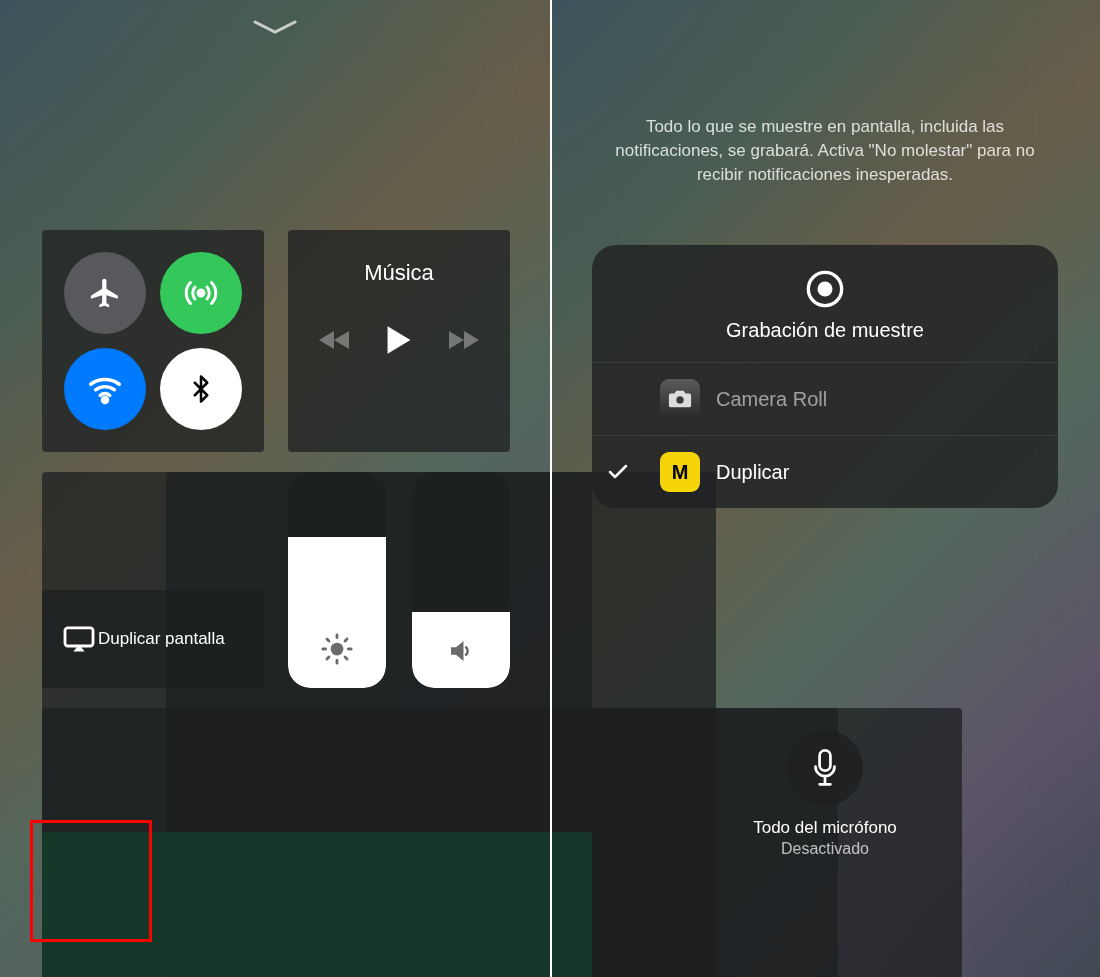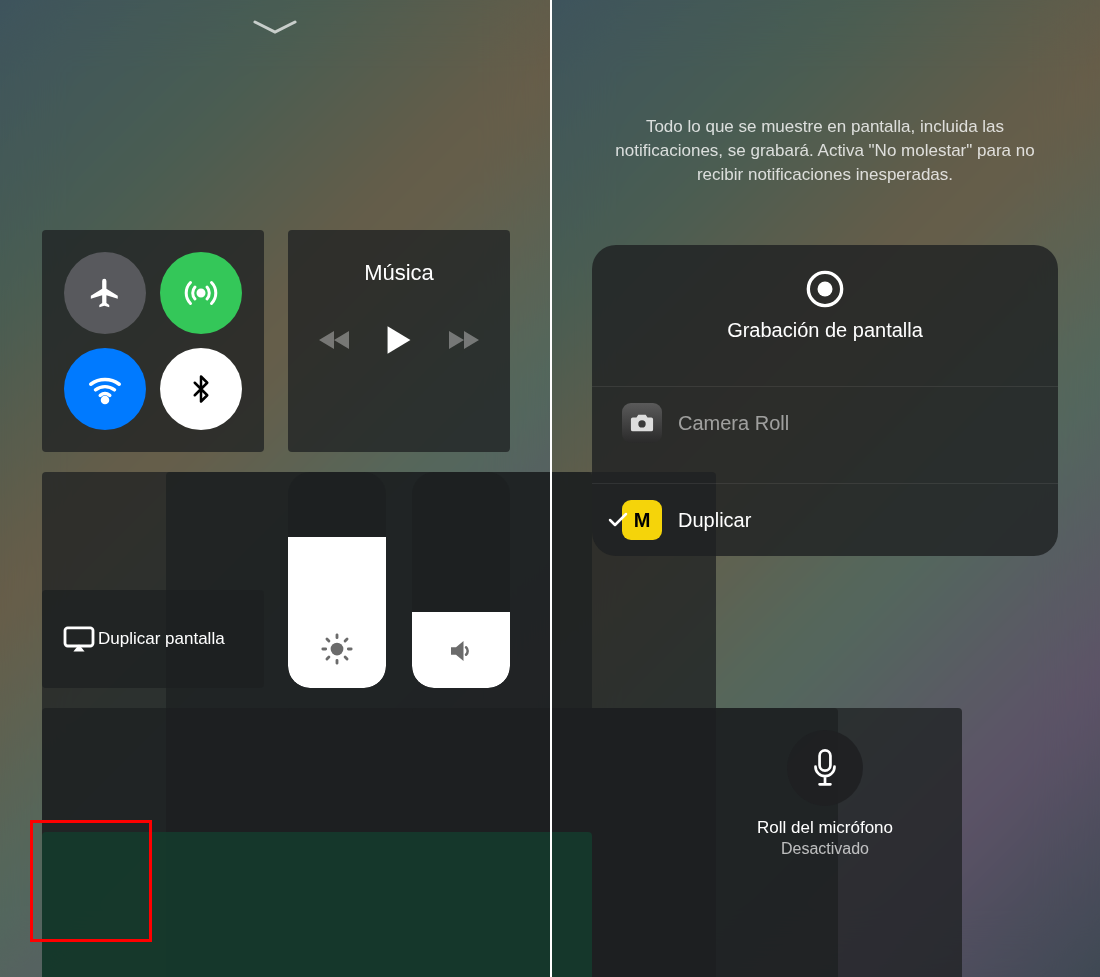--- a/index.html
+++ b/index.html
@@ -92,25 +92,24 @@
   .panel {
     position:absolute; left:42px; top:245px; width:466px;
     background: rgba(30,32,34,0.8);
     border-radius: 24px;
     color:#fff;
   }
   .panel-header { text-align:center; padding:24px 0 20px; }
   .panel-header .title { font-size:20px; margin-top:10px; }
   .panel-row {
     display:flex; align-items:center; gap:16px;
-    padding:16px 20px 16px 30px;
+    padding:16px 20px 16px 68px;
     border-top:1px solid rgba(255,255,255,0.08);
     position:relative;
     font-size:20px;
-    margin-top:24px;
   }
   .panel-row .check { position:absolute; left:16px; color:#fff; }
   .panel-row .app-icon {
     width:40px; height:40px; border-radius:9px;
     display:flex; align-items:center; justify-content:center;
     font-weight:bold;
   }
   .camera-roll-icon { background: linear-gradient(#5a5a5a,#2a2a2a); }
   .mobcrush-icon { background:#f5d40a; color:#000; font-size:20px; }
   .panel-row.dim { color: rgba(255,255,255,0.55); }
@@ -269,21 +268,21 @@
     <div class="info-text">Todo lo que se muestre en pantalla, incluida las notificaciones, se grabará. Activa "No molestar" para no recibir notificaciones inesperadas.</div>
 
     <div class="panel">
       <div class="panel-header">
         <div style="display:flex;justify-content:center;">
           <svg width="40" height="40" viewBox="0 0 24 24">
               <circle cx="12" cy="12" r="10" fill="none" stroke="#fff" stroke-width="2"></circle>
               <circle cx="12" cy="12" r="4.5" fill="#fff"></circle>
             </svg>
         </div>
-        <div class="title">Grabación de pantalla</div>
+        <div class="title">Grabación de muestre</div>
       </div>
 
       <div class="panel-row dim">
         <div class="app-icon camera-roll-icon">
           <svg width="24" height="20" viewBox="0 0 26 20" fill="#ddd">
               <path d="M3 4h4l2-3h8l2 3h4a2 2 0 0 1 2 2v11a2 2 0 0 1-2 2H3a2 2 0 0 1-2-2V6a2 2 0 0 1 2-2z"></path>
               <circle cx="13" cy="11" r="4" fill="#3a3a3a"></circle>
             </svg>
         </div>
         <span>Camera Roll</span>
@@ -301,18 +300,18 @@
 
     </div>
 
     <div class="mic-circle">
       <svg width="30" height="38" viewBox="0 0 20 28" fill="none" stroke="#fff" stroke-width="2">
           <rect x="6" y="1" width="8" height="15" rx="4"></rect>
           <path d="M3 13a7 7 0 0 0 14 0M10 20v6M6 26h8" stroke-linecap="round"></path>
         </svg>
     </div>
     <div class="mic-label">
-      <div>Roll del micrófono</div>
+      <div>Todo del micrófono</div>
       <div class="mic-sub">Desactivado</div>
     </div>
 
   </div>
 </div>
 
 </body></html>

